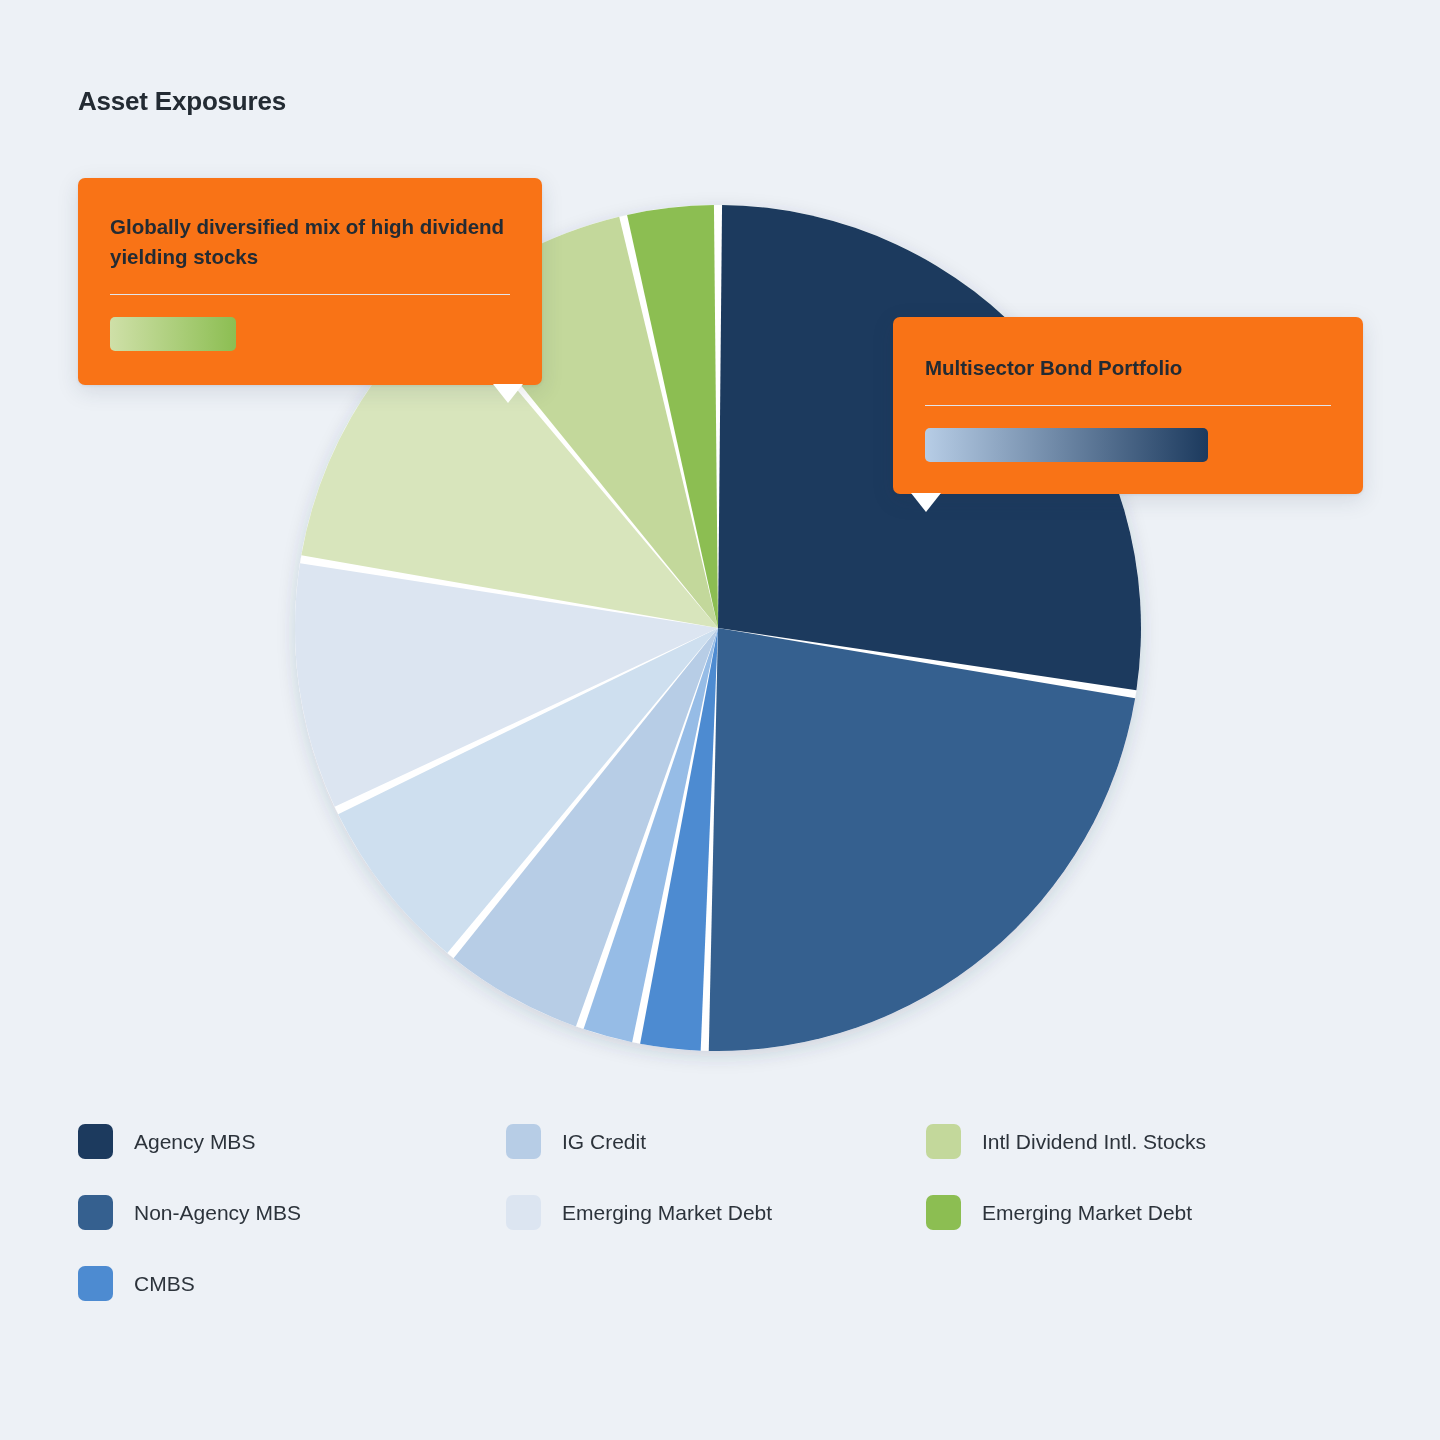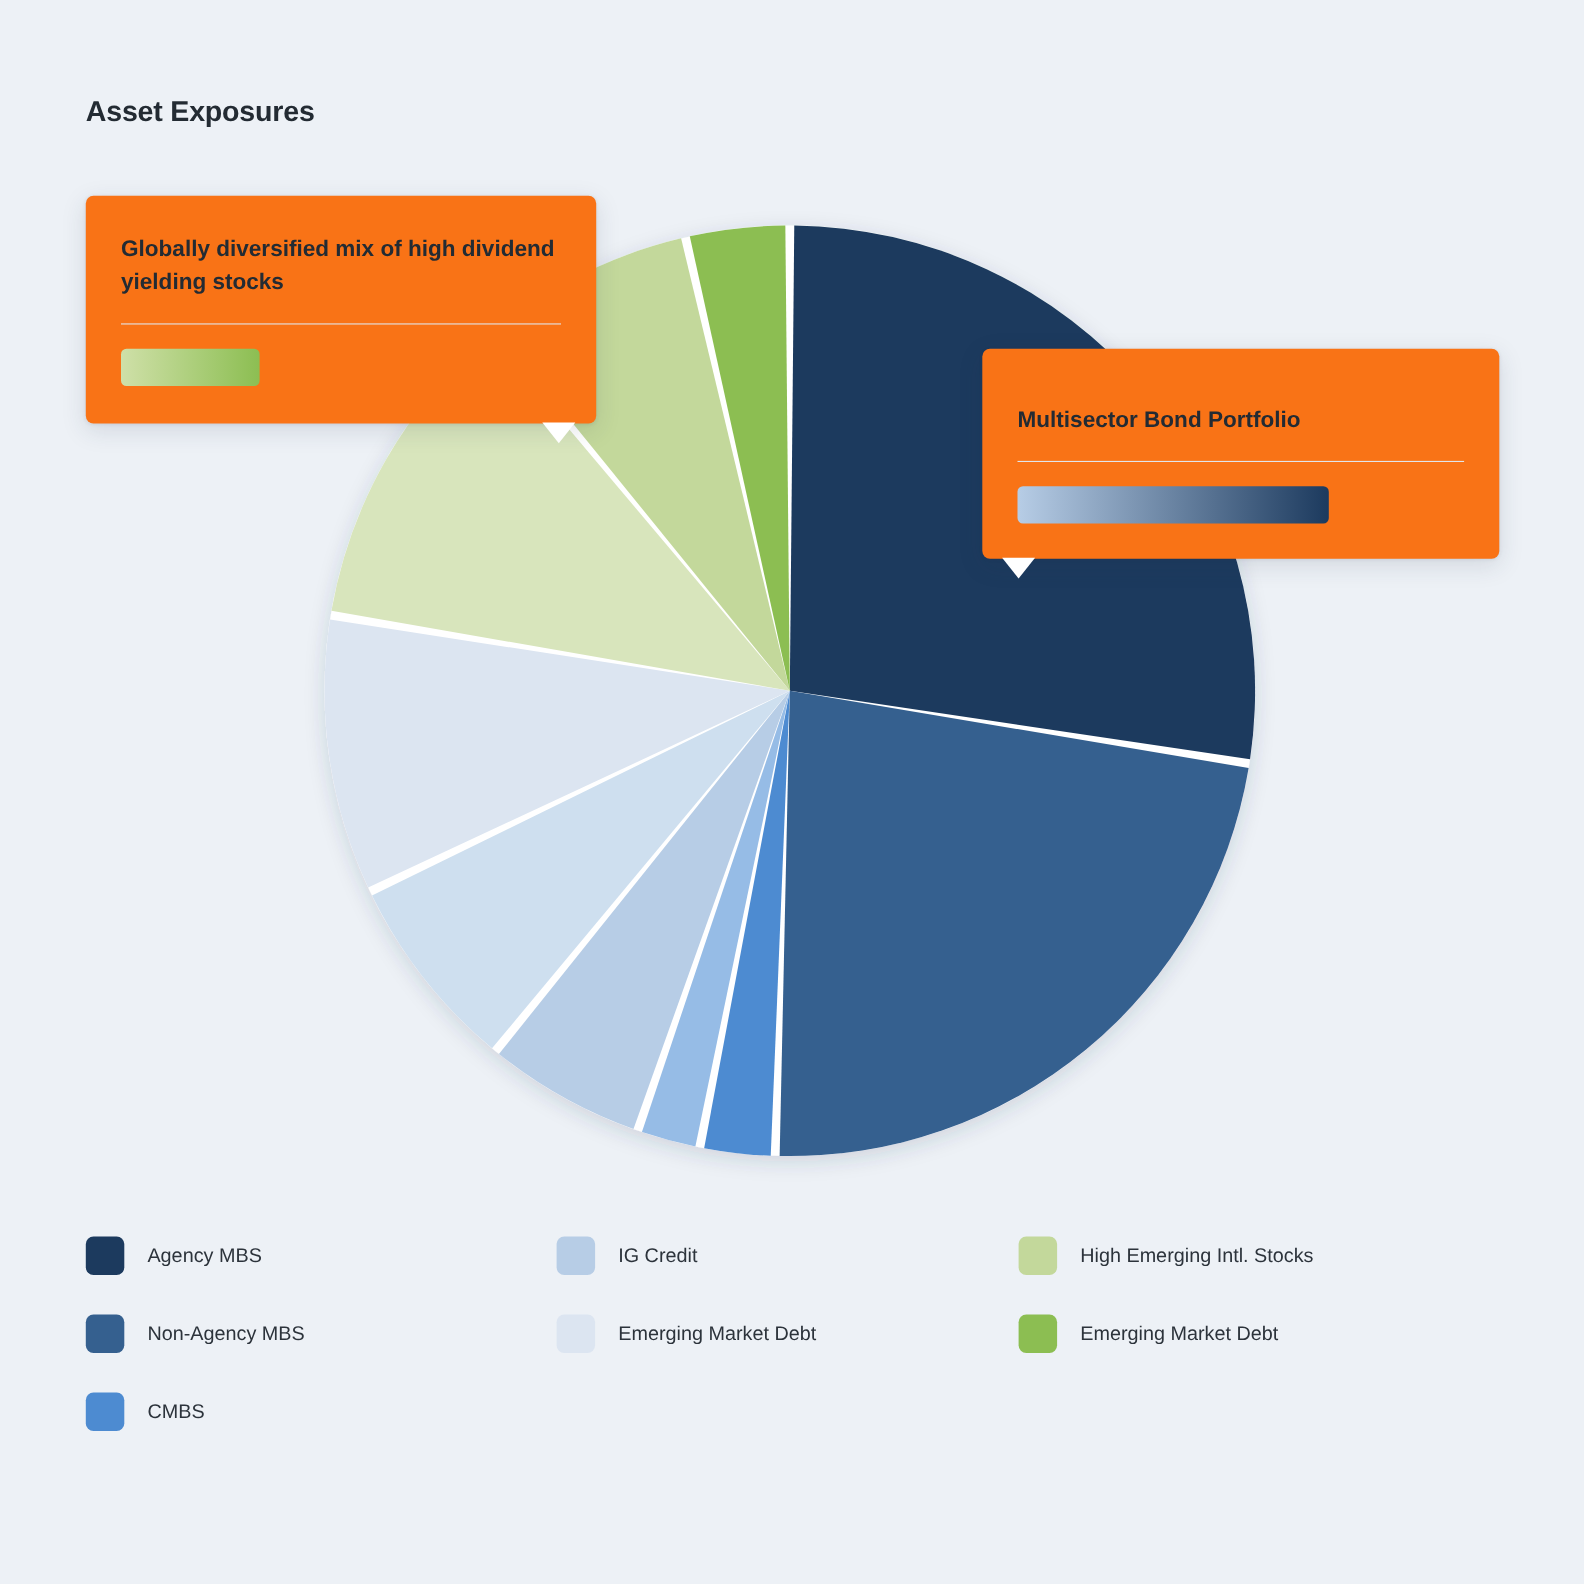--- a/index.html
+++ b/index.html
@@ -81,21 +81,21 @@
   }
   #callout-stocks .tail {
     left: 415px;
     bottom: -18px;
   }
 
   #callout-bonds {
     left: 893px;
     top: 317px;
     width: 470px;
-    padding: 50px 32px 32px 32px;
+    padding: 36px 32px 32px 32px;
   }
   #callout-bonds .swatch-bar {
     width: 283px;
   }
   #callout-bonds .tail {
     left: 18px;
     bottom: -18px;
   }
 
   
@@ -119,21 +119,21 @@
     height: 71px;
   }
   .legend-swatch {
     width: 35px;
     height: 35px;
     border-radius: 7px;
     flex: 0 0 auto;
   }
   .legend-label {
     margin-left: 21px;
-    font-size: 18px;
+    font-size: 21px;
     color: #2c333b;
     white-space: nowrap;
   }
 </style>
 </head>
 <body>
 
 <div id="page-title">Asset Exposures</div>
 
 <div id="pie-wrap">
@@ -214,20 +214,20 @@
         <span class="legend-label">IG Credit</span>
       </div>
       <div class="legend-item">
         <span class="legend-swatch" style="background: rgb(220, 229, 241);"></span>
         <span class="legend-label">Emerging Market Debt</span>
       </div>
     </div>
     <div class="legend-col">
       <div class="legend-item">
         <span class="legend-swatch" style="background: rgb(195, 216, 155);"></span>
-        <span class="legend-label">High Emerging Intl. Stocks</span>
+        <span class="legend-label">Intl Dividend Intl. Stocks</span>
       </div>
       <div class="legend-item">
         <span class="legend-swatch" style="background: rgb(140, 190, 82);"></span>
         <span class="legend-label">Emerging Market Debt</span>
       </div>
     </div>
   </div>
 
 </body></html>

